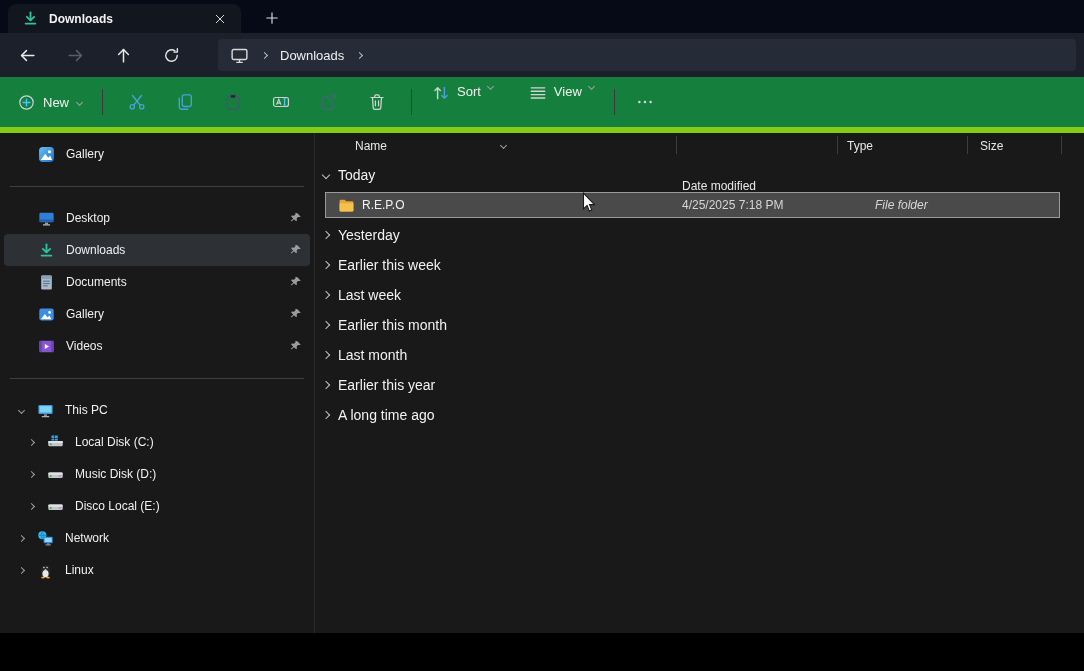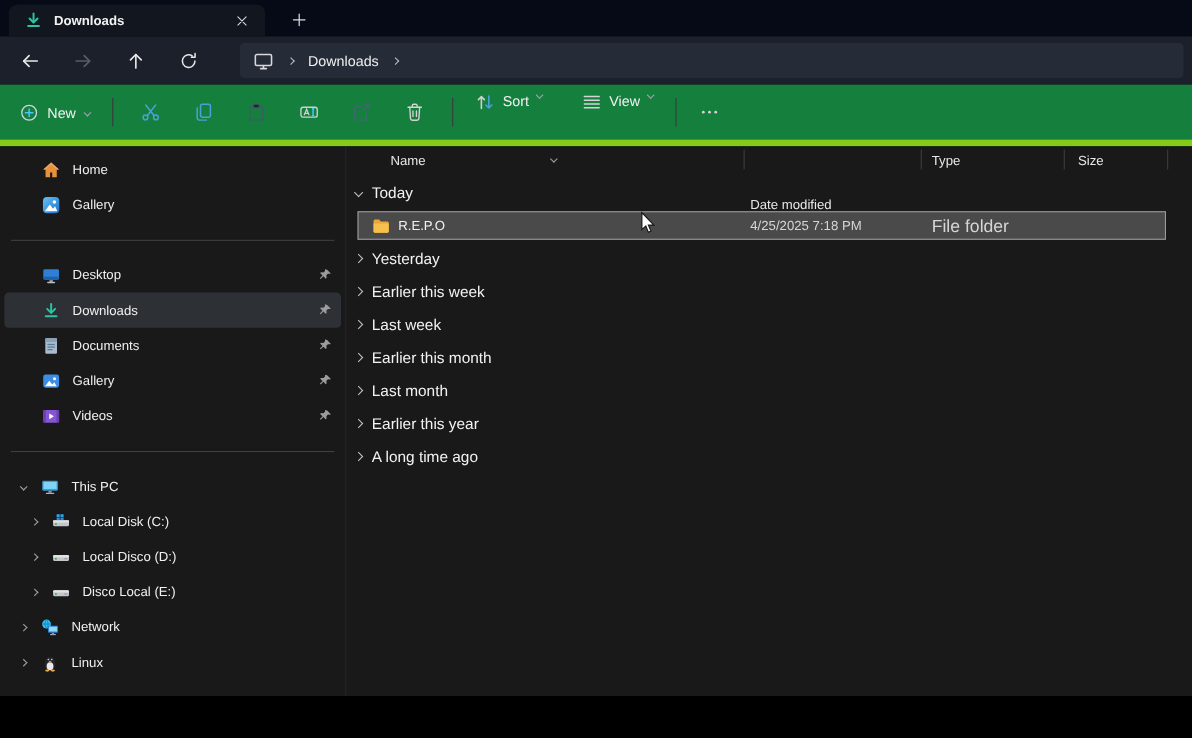--- a/index.html
+++ b/index.html
@@ -46,21 +46,21 @@
   .cols-header{position:relative;height:27px;}
   .col-label{position:absolute;top:6px;font-size:12px;color:#e8e8e8;white-space:nowrap;}
   .col-sep{position:absolute;top:3px;width:1px;height:18px;background:#3d3d3d;}
   .sort-ind{position:absolute;top:1px;}
   .group-row{height:30px;display:flex;align-items:center;padding-left:8px;gap:9px;}
   .group-label{font-size:14px;color:#f2f2f2;white-space:nowrap;}
   .file-row{height:26px;margin:2px 24px 2px 10px;background:#4a4a4a;border:1px solid #9a9a9a;position:relative;box-sizing:border-box;}
   .fr-ico{position:absolute;left:12px;top:4px;width:17px;height:17px;}
   .fr-name{position:absolute;left:36px;top:5px;font-size:12px;color:#f2f2f2;white-space:nowrap;}
   .fr-date{position:absolute;left:356px;top:5px;font-size:12px;color:#d6d6d6;white-space:nowrap;}
-  .fr-type{position:absolute;left:521px;top:5px;font-size:16px;color:#d6d6d6;white-space:nowrap;}
+  .fr-type{position:absolute;left:549px;top:5px;font-size:12px;color:#d6d6d6;white-space:nowrap;font-style:italic;}
   
   .chv{display:inline-block;width:6px;height:6px;border-right:1.4px solid #c2c2c2;border-bottom:1.4px solid #c2c2c2;box-sizing:border-box;}
   .chv.r{transform:rotate(-45deg);}
   .chv.d{transform:rotate(45deg);}
   .chv.sm{width:5px;height:5px;border-color:#9aa0a6;}
   .chv.crumb{width:5px;height:5px;border-color:#b9bec4;}
   
   .cursor{position:absolute;left:582px;top:192px;z-index:20;pointer-events:none;}
   svg{display:block;}
 </style>
@@ -224,29 +224,20 @@
             <circle cx="3" cy="8" r="1.1"></circle>
             <circle cx="8" cy="8" r="1.1"></circle>
             <circle cx="13" cy="8" r="1.1"></circle>
           </g>
         </svg>
       </div>
   </div>
 
   <div class="content">
     <div class="sidebar" id="sidebar-list">
-        <div class="side-row quick">
-          <span class="side-ico">
-            <svg width="17" height="17" viewBox="0 0 16 16">
-              <path d="M8 1.6 1.3 7.6h1.9v6.6h3.9v-4h1.8v4h3.9V7.6h1.9Z" fill="#e8913c"></path>
-              <path d="M8 1.6 1.3 7.6h1.9L8 3.4l4.8 4.2h1.9Z" fill="#f2a65a"></path>
-            </svg>
-          </span>
-          <span class="side-label">Home</span>
-        </div>
         <div class="side-row quick">
           <span class="side-ico">
             <svg width="17" height="17" viewBox="0 0 16 16">
               <defs>
                 <linearGradient id="galg" x1="0" y1="0" x2="1" y2="1">
                   <stop offset="0" stop-color="#65c3f2"></stop>
                   <stop offset="1" stop-color="#1d6fd0"></stop>
                 </linearGradient>
               </defs>
               <rect x="1" y="1" width="14" height="14" rx="3.5" fill="url(#galg)"></rect>
@@ -379,21 +370,21 @@
             <span class="chv r sm"></span>
           </span>
           <span class="side-ico">
             <svg width="17" height="17" viewBox="0 0 16 16">
               <rect x="1.2" y="6.2" width="13.6" height="5.2" rx="1.3" fill="#c3c7cc"></rect>
               <rect x="1.2" y="6.2" width="13.6" height="2" rx="1" fill="#dfe2e6"></rect>
               <circle cx="3.6" cy="9.4" r="0.9" fill="#3fae49"></circle>
               <rect x="10.6" y="8.9" width="3" height="1" rx="0.4" fill="#8e959c"></rect>
             </svg>
           </span>
-          <span class="side-label">Local Disco (D:)</span>
+          <span class="side-label">Music Disk (D:)</span>
         </div>
         <div class="side-row" style="padding-left: 20px;">
           <span class="tree-chv">
             <span class="chv r sm"></span>
           </span>
           <span class="side-ico">
             <svg width="17" height="17" viewBox="0 0 16 16">
               <rect x="1.2" y="6.2" width="13.6" height="5.2" rx="1.3" fill="#c3c7cc"></rect>
               <rect x="1.2" y="6.2" width="13.6" height="2" rx="1" fill="#dfe2e6"></rect>
               <circle cx="3.6" cy="9.4" r="0.9" fill="#3fae49"></circle>

